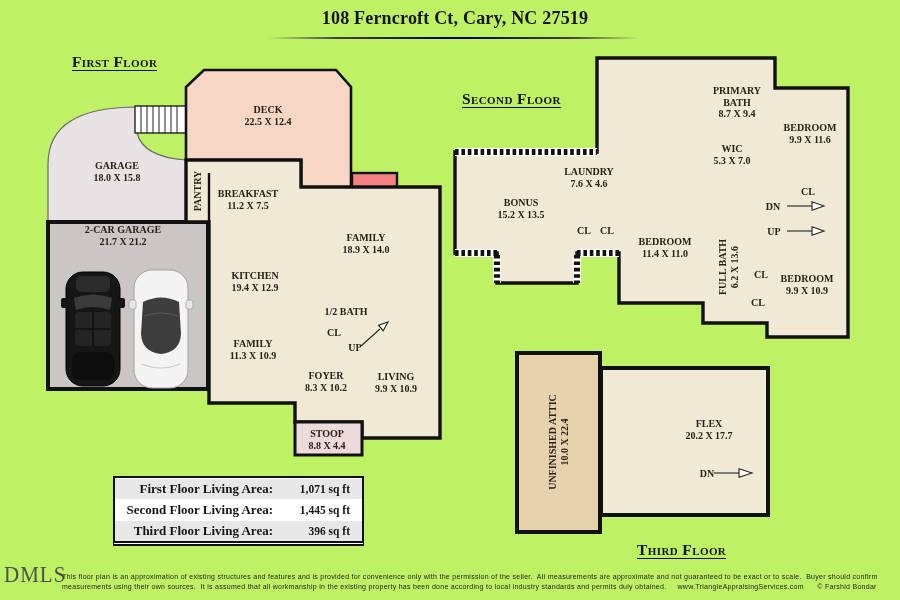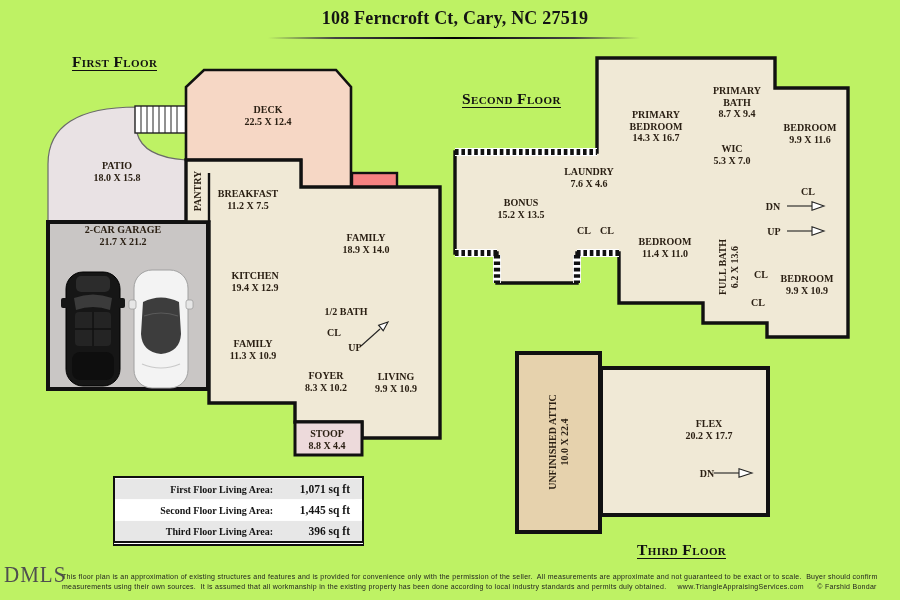--- a/index.html
+++ b/index.html
@@ -20,21 +20,21 @@
   .lbl span{display:block;}
   .lbl.wrap{white-space:normal;}
   .lbl.vert{transform:translate(-50%,-50%) rotate(-90deg);}
   .tag{position:absolute;transform:translate(-50%,-50%);font-weight:bold;font-size:10px;color:#2b2014;white-space:nowrap;}
 
   .areas-table{position:absolute;left:113px;top:476px;width:247px;border:2px solid #101010;
          border-bottom:5px double #101010;background:#fff;}
   .t-row{display:flex;align-items:center;height:20px;background:#e7e7e7;border-top:1px solid #fdfdfd;}
   .t-row.white{background:#ffffff;border-radius:9px;}
   .t-row.t-header{height:24px;background:#0c0c0c;border-top:none;}
-  .t-label{width:158px;text-align:right;font-weight:bold;font-size:10px;color:#141414;}
+  .t-label{width:158px;text-align:right;font-weight:bold;font-size:13px;color:#141414;}
   .t-header .t-label{font-variant:small-caps;font-size:13.5px;color:#f2e9c9;letter-spacing:.3px;}
   .t-value{flex:1;text-align:right;padding-right:12px;font-weight:bold;font-size:11.5px;color:#141414;}
   .t-header .t-value{color:#fdfbee;font-size:12px;}
 
   .logo{position:absolute;left:4px;top:562px;font-size:21px;letter-spacing:1px;color:#4f4f4f;
         font-weight:normal;transform:scaleY(1.08);}
   .disclaimer{position:absolute;left:62px;font-family:"Liberation Sans",sans-serif;font-size:7px;
         letter-spacing:.28px;color:#1c1c1c;white-space:pre;}
   .disc1{top:573px;} .disc2{top:583px;}
 </style>
@@ -108,21 +108,21 @@
 
   <div class="floor-heading" style="left:72px;top:53px">First Floor</div>
   <div class="floor-heading" style="left:462px;top:90px">Second Floor</div>
   <div class="floor-heading" style="left:637px;top:541px">Third Floor</div>
 
   <div class="lbl" style="left:268px;top:115px">
     <span>DECK</span>
       <span>22.5 X 12.4</span>
     </div>
   <div class="lbl" style="left:117px;top:171px">
-    <span>PATIO</span>
+    <span>GARAGE</span>
       <span>18.0 X 15.8</span>
     </div>
   <div class="lbl" style="left:123px;top:235px">
     <span>2-CAR GARAGE</span>
       <span>21.7 X 21.2</span>
     </div>
   <div class="lbl vert" style="left:198px;top:191px">
     <span>PANTRY</span>
     </div>
   <div class="lbl" style="left:248px;top:199px">
@@ -152,24 +152,20 @@
     </div>
   <div class="lbl" style="left:396px;top:382px">
     <span>LIVING</span>
       <span>9.9 X 10.9</span>
     </div>
   <div class="lbl" style="left:327px;top:439px">
     <span>STOOP</span>
       <span>8.8 X 4.4</span>
     </div>
 
-  <div class="lbl wrap" style="left:656px;top:126px;width:76px">
-    <span>PRIMARY BEDROOM</span>
-      <span>14.3 X 16.7</span>
-    </div>
   <div class="lbl wrap" style="left:737px;top:102px;width:56px">
     <span>PRIMARY BATH</span>
       <span>8.7 X 9.4</span>
     </div>
   <div class="lbl" style="left:810px;top:133px">
     <span>BEDROOM</span>
       <span>9.9 X 11.6</span>
     </div>
   <div class="lbl" style="left:732px;top:154px">
     <span>WIC</span>

